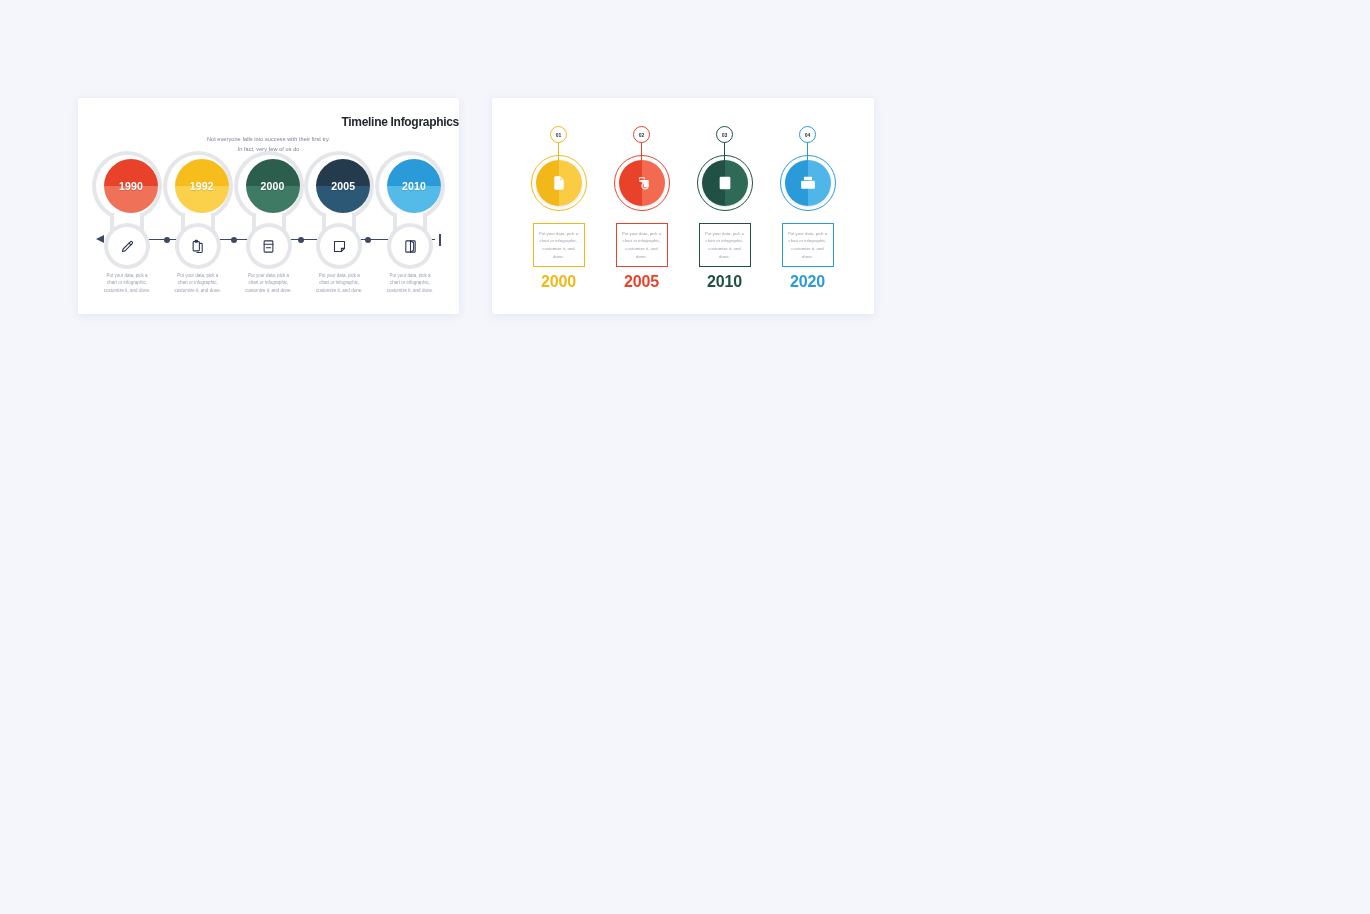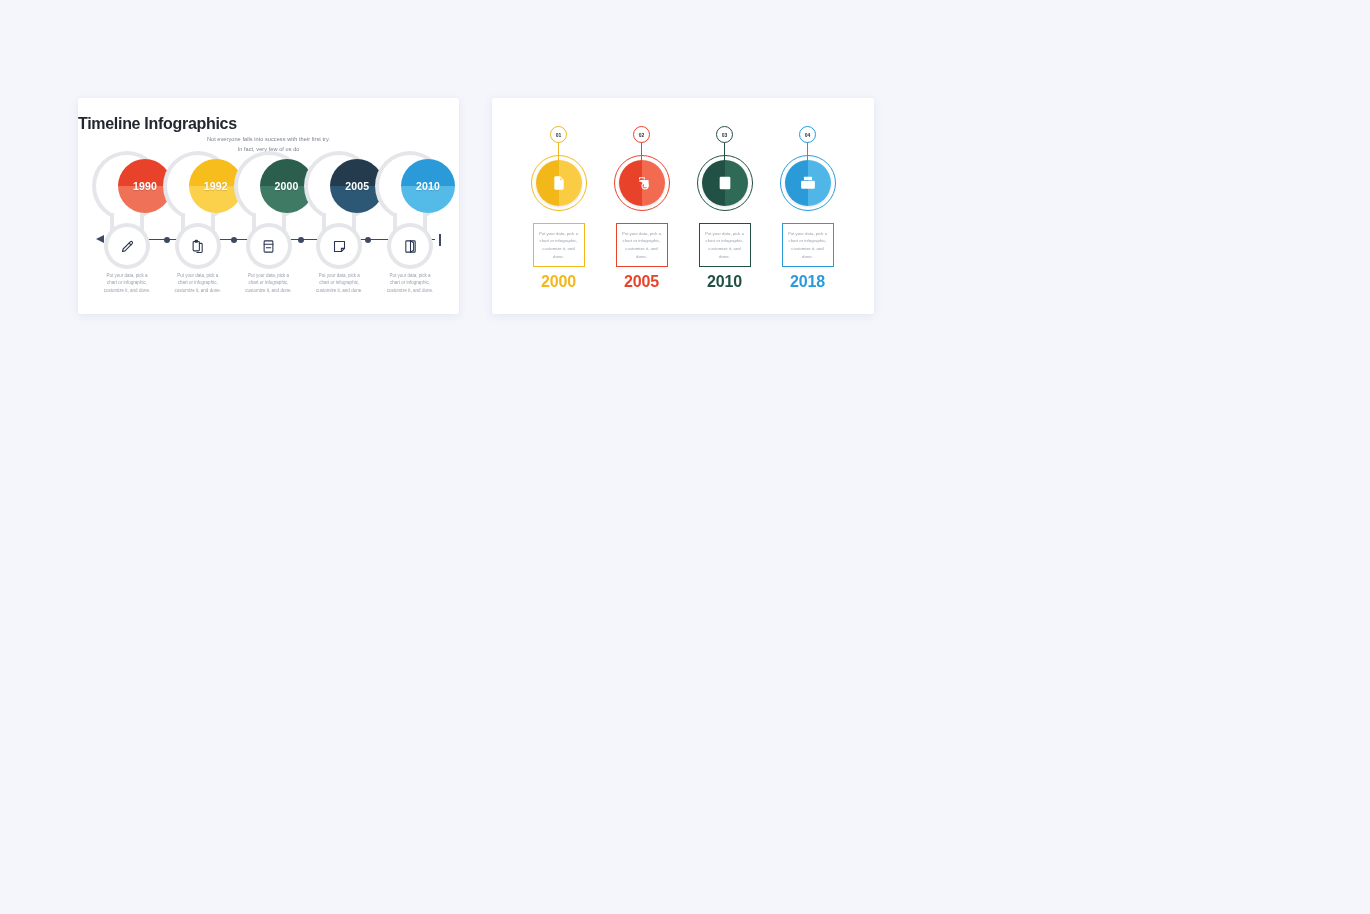--- a/index.html
+++ b/index.html
@@ -20,22 +20,22 @@
     background: #ffffff;
     border-radius: 2px;
     box-shadow: 0 2px 10px rgba(70,80,120,.09), 0 0 1px rgba(70,80,120,.10);
   }
   #card-left  { left: 78px;  top: 98px; width: 381px; height: 216px; }
   #card-right { left: 492px; top: 98px; width: 382px; height: 216px; }
 
   
   .l-title {
     position: absolute; left: 0; top: 17px; width: 381px;
-    text-align: left;
-    font-size: 16px; font-weight: bold; color: #23272f;
+    text-align: right;
+    font-size: 12px; font-weight: bold; color: #23272f;
     letter-spacing: -.3px;
   }
   .l-sub {
     position: absolute; left: 0; top: 37px; width: 381px;
     text-align: center;
     font-size: 5.6px; color: #7b8190; line-height: 1.75;
     letter-spacing: .05px;
   }
   .l-sub span { display: block; }
 
@@ -48,21 +48,21 @@
   .l-col { position: relative; width: 62px; }
 
   
   .bub-wrap {
     position: relative; width: 62px; height: 62px;
     border-radius: 50%;
     background: #ffffff;
     box-shadow: 0 0 0 4px #e4e6e9;
   }
   .bub {
-    position: absolute; left: 22px; top: 4px;
+    position: absolute; left: 8px; top: 4px;
     width: 54px; height: 54px; border-radius: 50%;
     overflow: hidden;
   }
   .bub .half-t { position: absolute; left:0; top:0;  width:100%; height:50%; }
   .bub .half-b { position: absolute; left:0; top:50%; width:100%; height:50%; }
   .bub .yr {
     position: absolute; left: 0; top: 0; width: 100%; height: 100%;
     display: flex; align-items: center; justify-content: center;
     color: #fff; font-size: 10.5px; font-weight: bold;
     letter-spacing: .2px;
@@ -450,18 +450,18 @@
             </div>
           </div>
           <div class="r-box" style="border-color: rgb(42, 155, 216);">
             <div class="t">
               <span>Put your data, pick a</span>
               <span>chart or infographic,</span>
               <span>customize it, and</span>
               <span>done.</span>
             </div>
           </div>
-          <div class="r-year" style="color: rgb(42, 155, 216);">2018</div>
+          <div class="r-year" style="color: rgb(42, 155, 216);">2020</div>
         </div>
       </div>
   </div>
 
 </div>
 
 </body></html>

